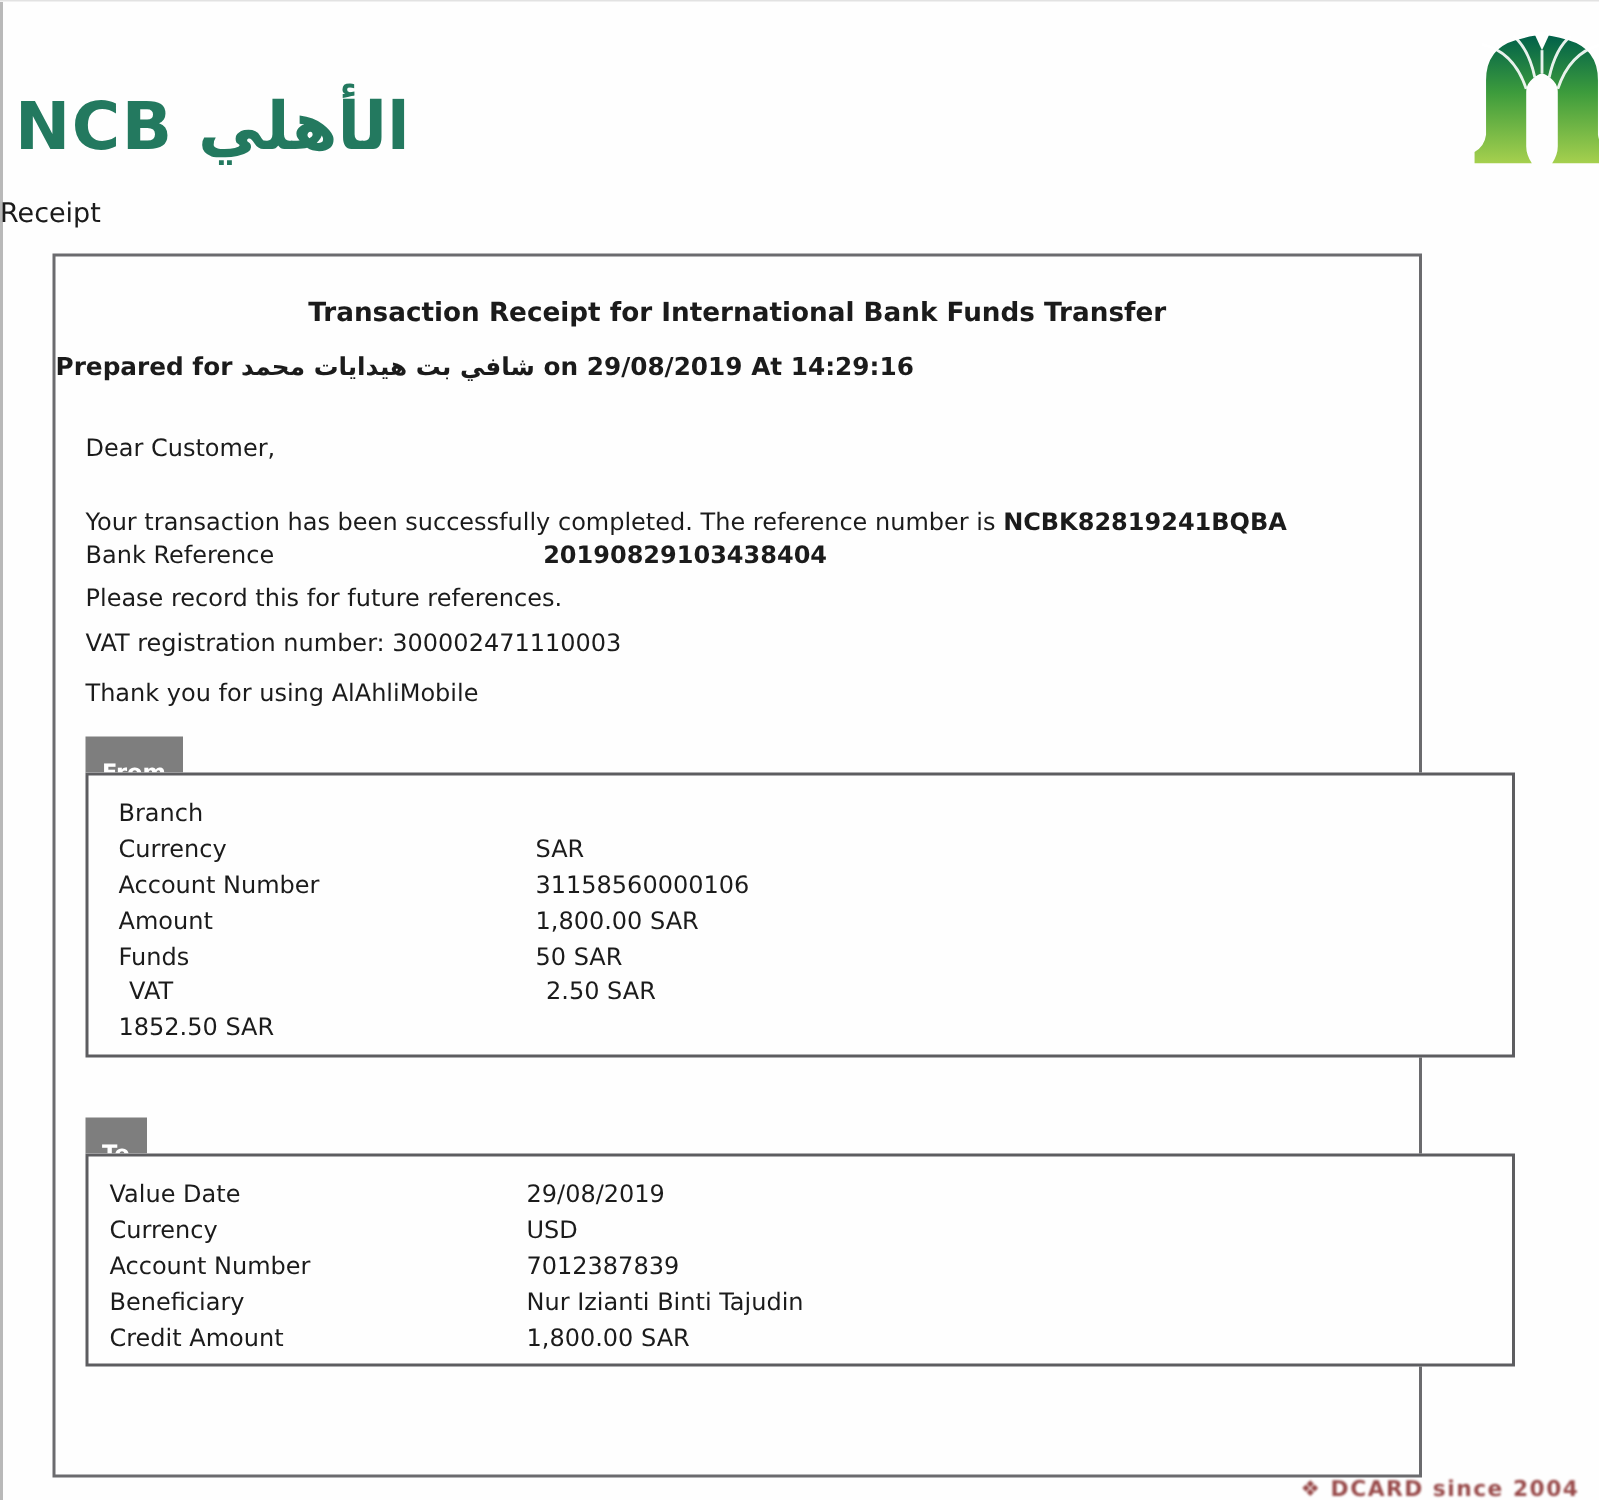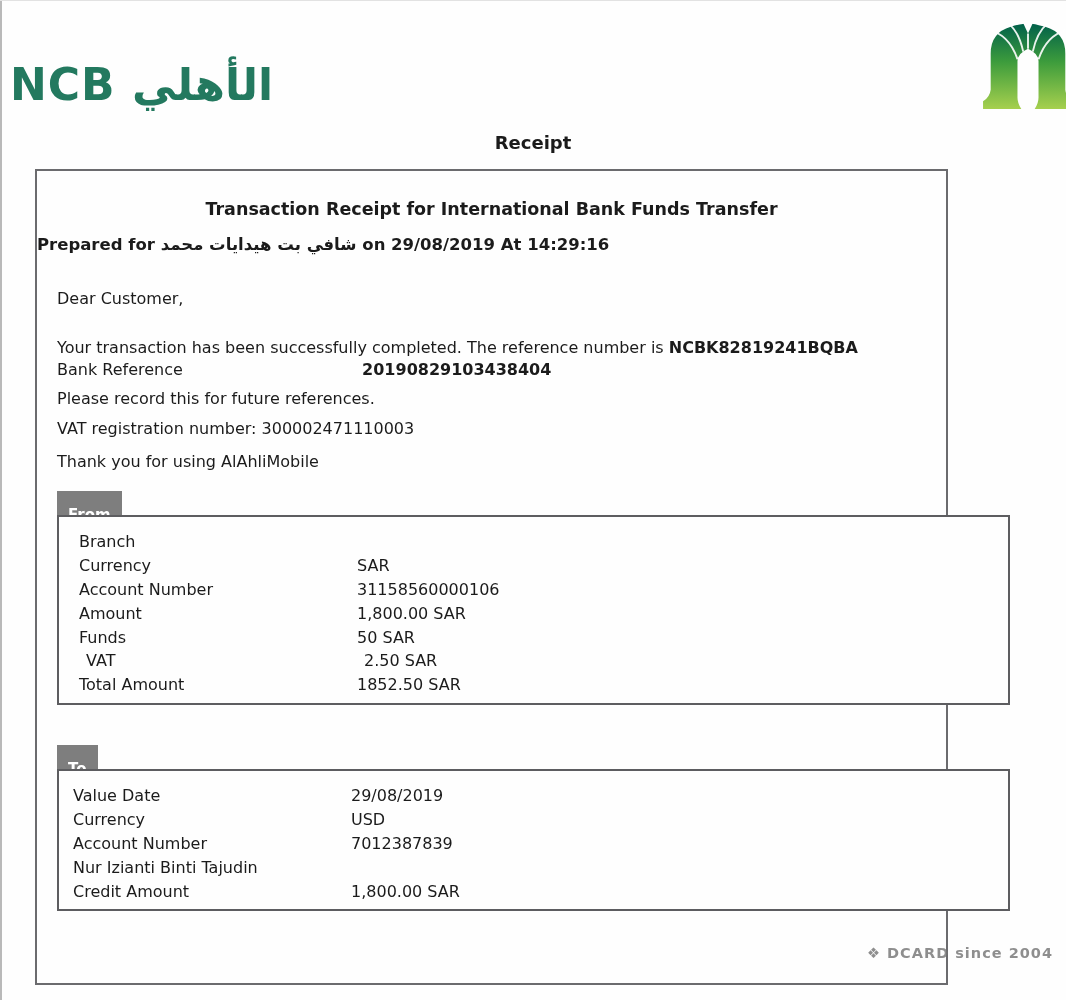--- a/index.html
+++ b/index.html
@@ -18,21 +18,21 @@
     position:absolute;top:20px;left:10px;width:100%;
     display:flex;justify-content:space-between;align-items:flex-end;gap:14px;
   }
   .brand-text{
     font-size:44px;font-weight:600;letter-spacing:1px;
     line-height:1;margin-bottom:2px;white-space:nowrap;
   }
   .brand-arabic{font-weight:700;}
   .receipt-label{
     position:absolute;top:131px;left:0;width:100%;
-    text-align:center;font-weight:bold;font-size:18px;
+    font-weight:normal;font-size:18px;
   }
   
   .main-box{
     position:absolute;left:35px;top:168px;
     width:913px;height:816px;box-sizing:border-box;
     border:2px solid #6b6b6e;background:#fefefe;
   }
   .doc-title{
     position:absolute;top:28px;left:0;width:100%;
     text-align:center;font-weight:bold;font-size:17.5px;
@@ -65,23 +65,23 @@
     padding:13px 0 0 14px;
   }
   .from-panel{top:344px;height:190px;padding-left:20px;}
   .to-panel{top:598px;height:142px;}
   .info-row{display:flex;height:23.8px;font-size:16px;align-items:center;}
   .info-label{width:278px;flex-shrink:0;}
   .from-panel .info-row:nth-child(6) .info-label{padding-left:7px;}
   .info-value{white-space:nowrap;}
   
   .watermark{
-    position:absolute;left:848px;top:944px;width:205px;
+    position:absolute;left:848px;top:984px;width:205px;
     text-align:right;font-size:14.5px;font-weight:600;
-    color:#737373;letter-spacing:1px;opacity:.8;
+    color:#7f1d1d;letter-spacing:1px;opacity:.8;
     filter:blur(.7px);z-index:3;white-space:nowrap;
   }
 </style>
 </head>
 <body>
 
 <div class="page">
 
   <div class="logo-row">
     <div class="brand-text" style="color:#23795f;">
@@ -155,40 +155,40 @@
         </div>
         <div class="info-row">
           <span class="info-label">Funds</span>
           <span class="info-value">50 SAR</span>
         </div>
         <div class="info-row">
           <span class="info-label">VAT</span>
           <span class="info-value">2.50 SAR</span>
         </div>
         <div class="info-row">
-          <span class="info-label">Total Amount</span>
           <span class="info-value">1852.50 SAR</span>
         </div>
       </div>
 
     <div class="section-tab to-tab">To</div>
     <div class="panel to-panel">
         <div class="info-row">
           <span class="info-label">Value Date</span>
           <span class="info-value">29/08/2019</span>
         </div>
         <div class="info-row">
           <span class="info-label">Currency</span>
           <span class="info-value">USD</span>
         </div>
         <div class="info-row">
           <span class="info-label">Account Number</span>
           <span class="info-value">7012387839</span>
         </div>
         <div class="info-row">
+          <span class="info-label">Beneficiary</span>
           <span class="info-value">Nur Izianti Binti Tajudin</span>
         </div>
         <div class="info-row">
           <span class="info-label">Credit Amount</span>
           <span class="info-value">1,800.00 SAR</span>
         </div>
       </div>
 
   </div>
 

